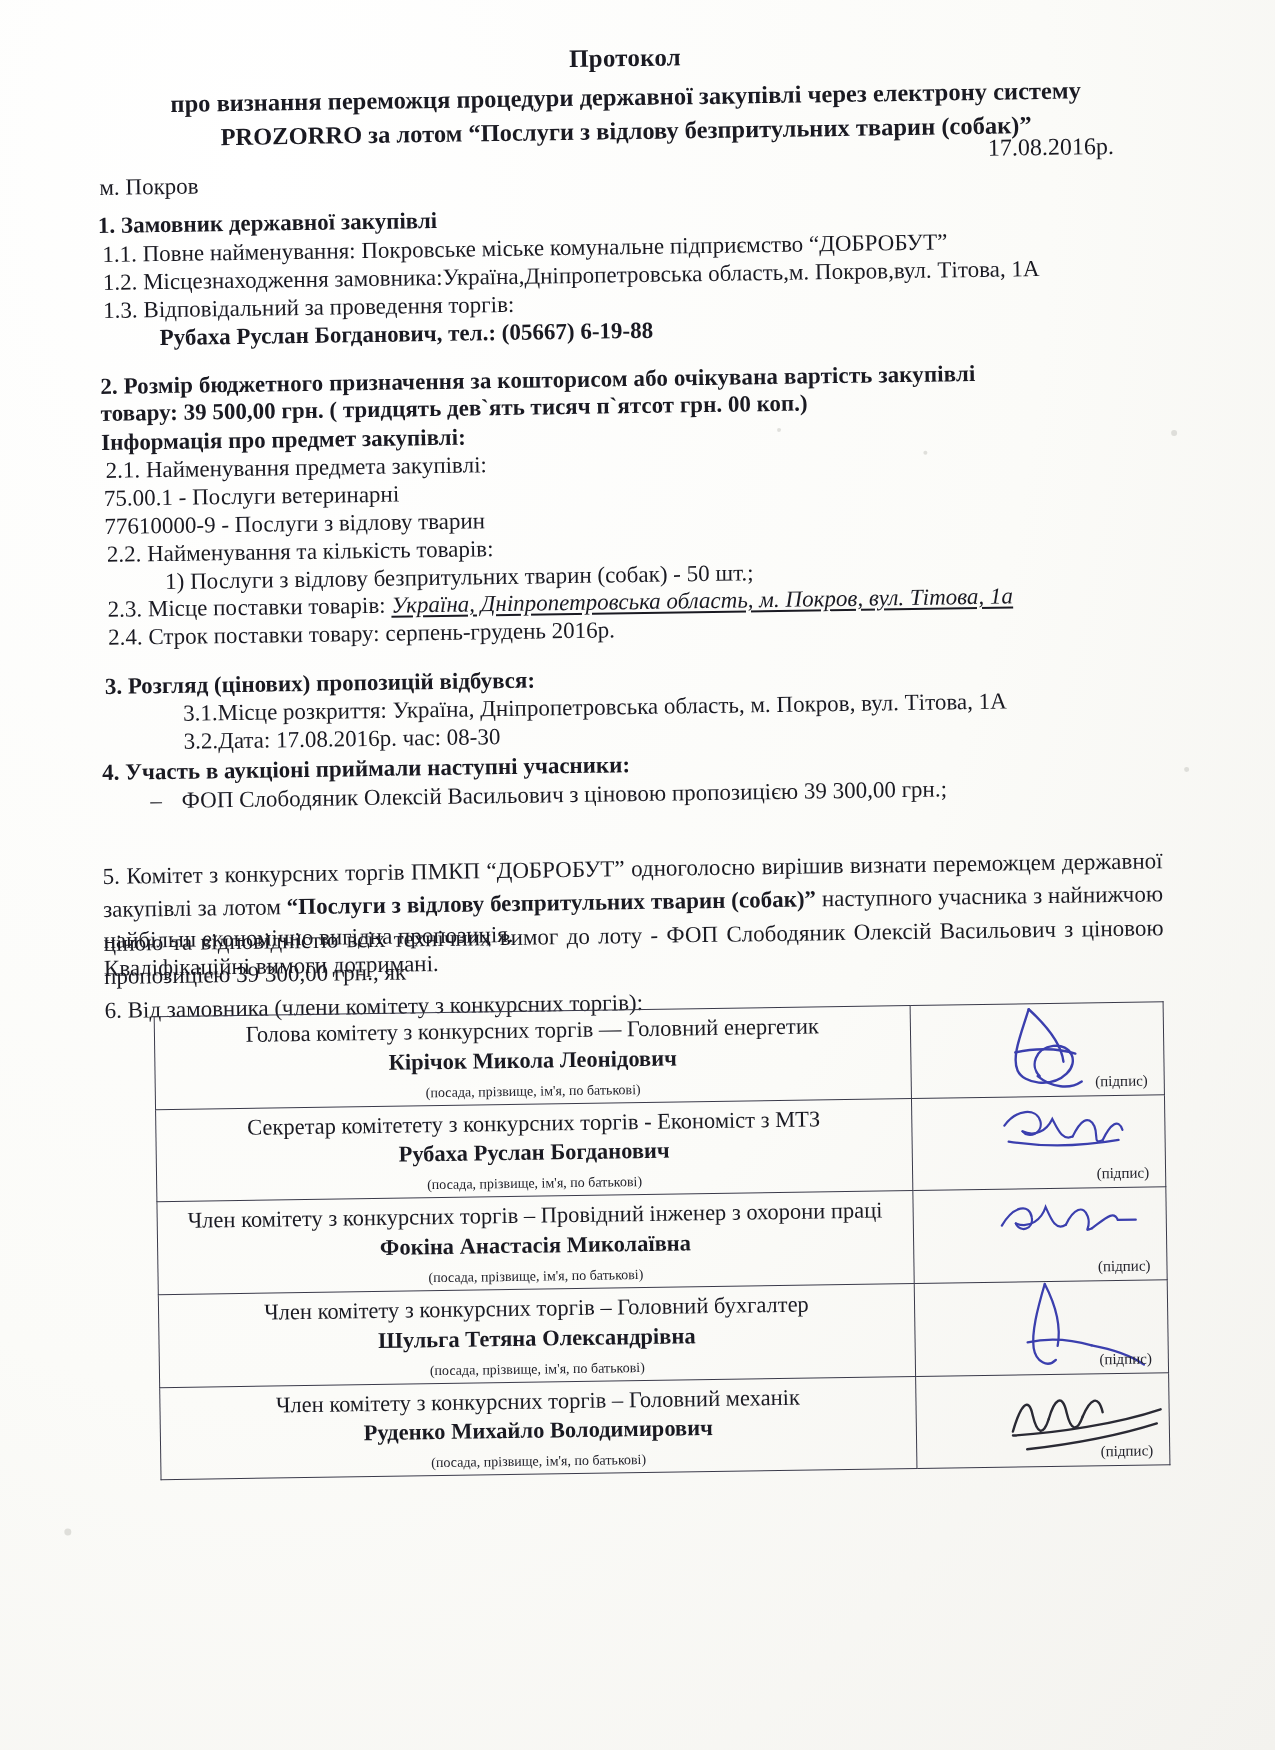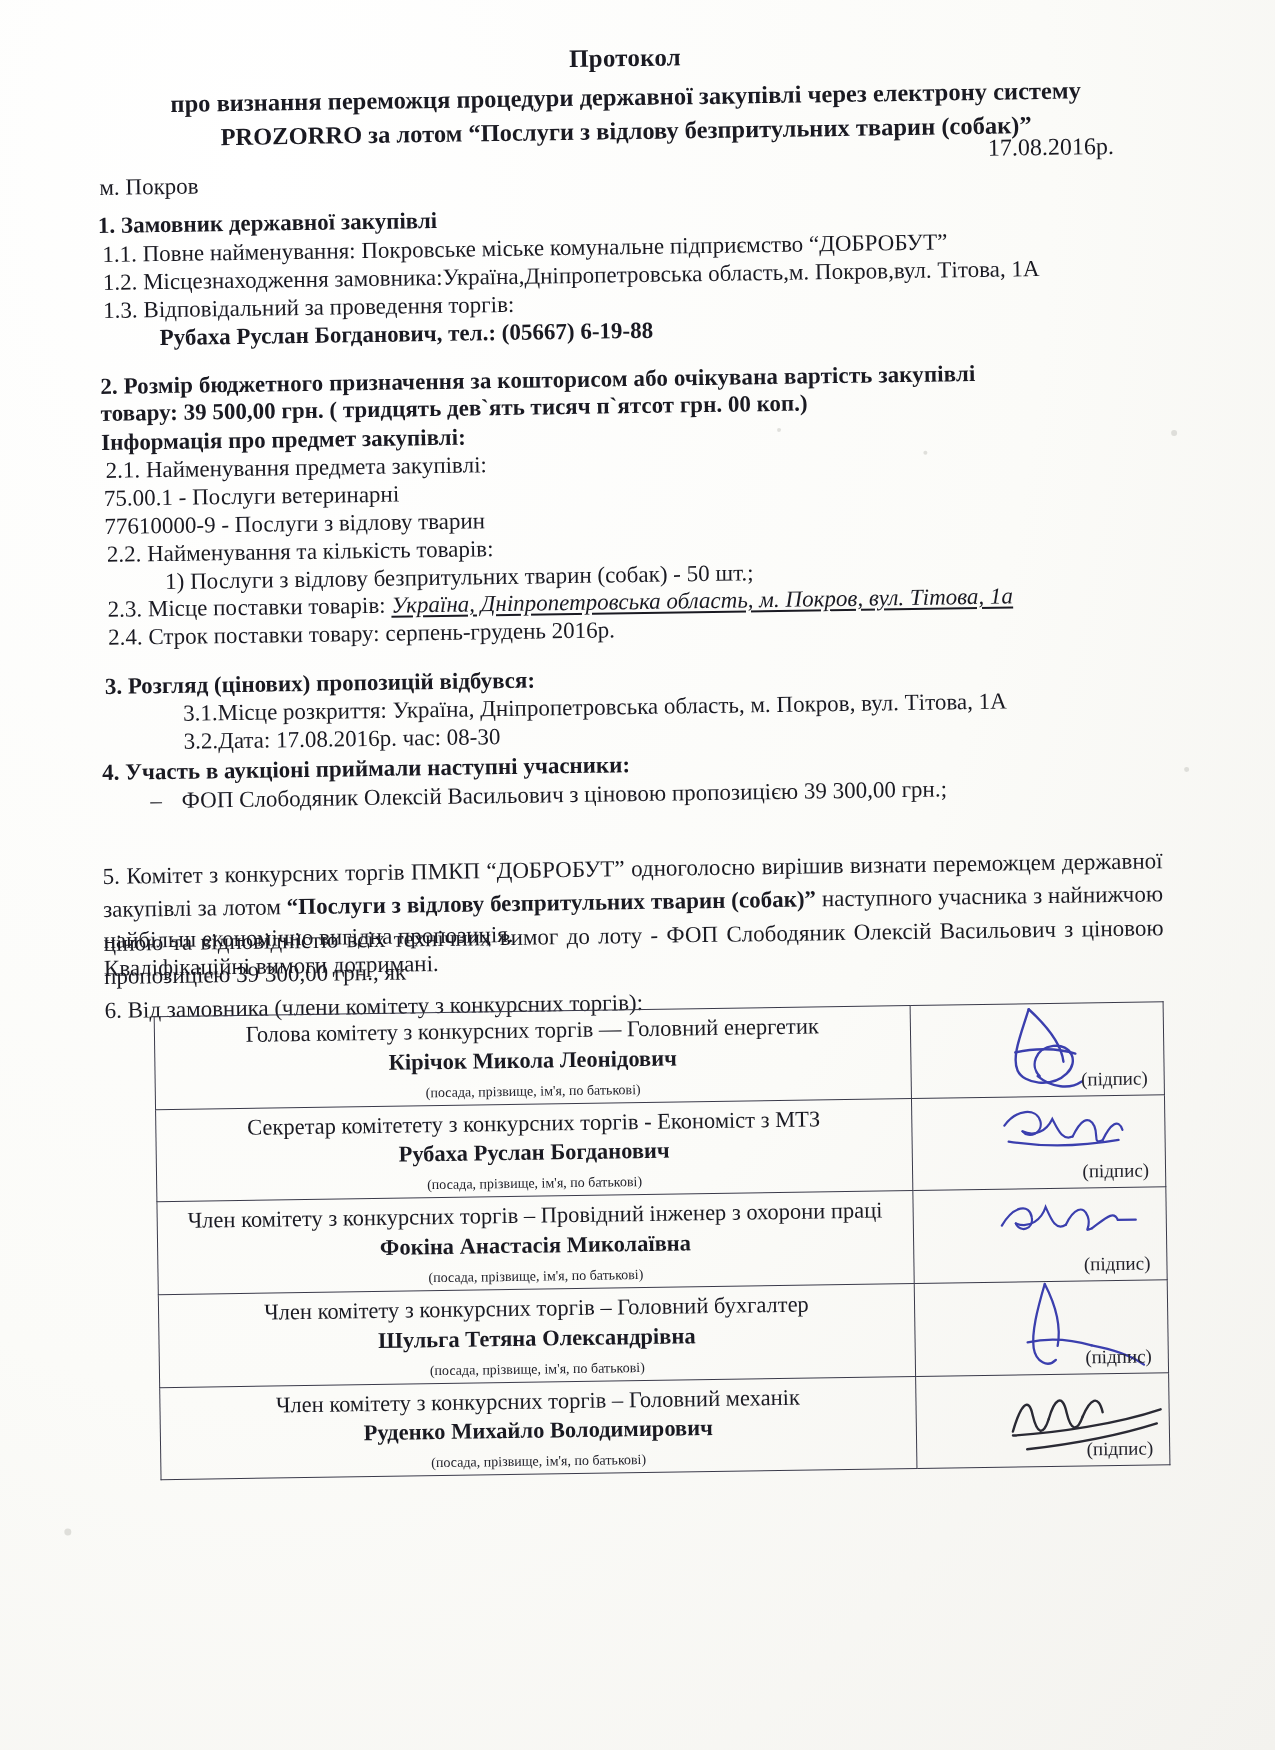--- a/index.html
+++ b/index.html
@@ -76,21 +76,21 @@
   .fio{font-size:22.5px; font-weight:bold; line-height:1.25; display:block; margin-top:2px;}
   .hint{
     font-size:14px;
     display:block;
     margin-top:9px;
     color:#23232c;
   }
   .podpis{
     position:absolute;
     right:16px; bottom:5px;
-    font-size:19px;
+    font-size:15px;
     color:#23232c;
   }
   
   .ink{position:absolute; left:0; top:0; width:100%; height:100%; pointer-events:none;}
   .ink svg{display:block;}
 
   
   .speck{position:absolute;background:#c9c9c2;border-radius:50%;opacity:.55;}
 </style>
 </head>

